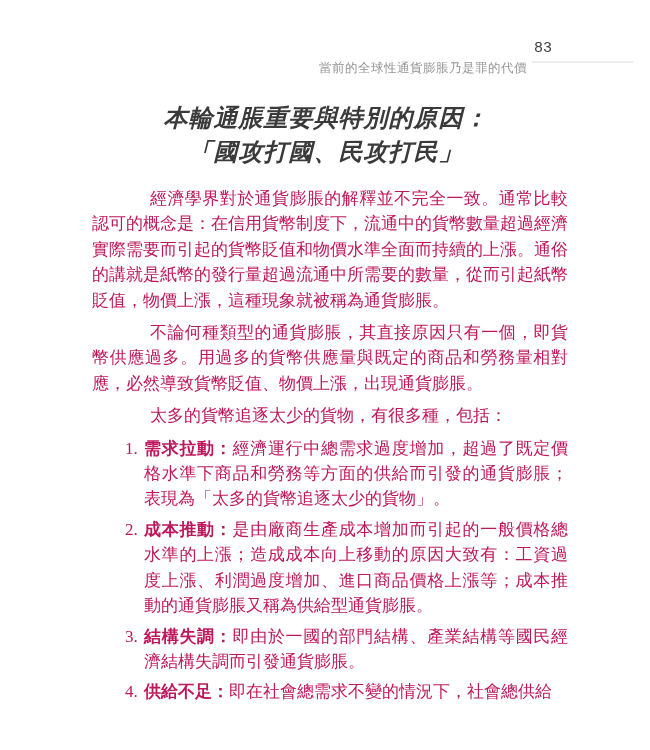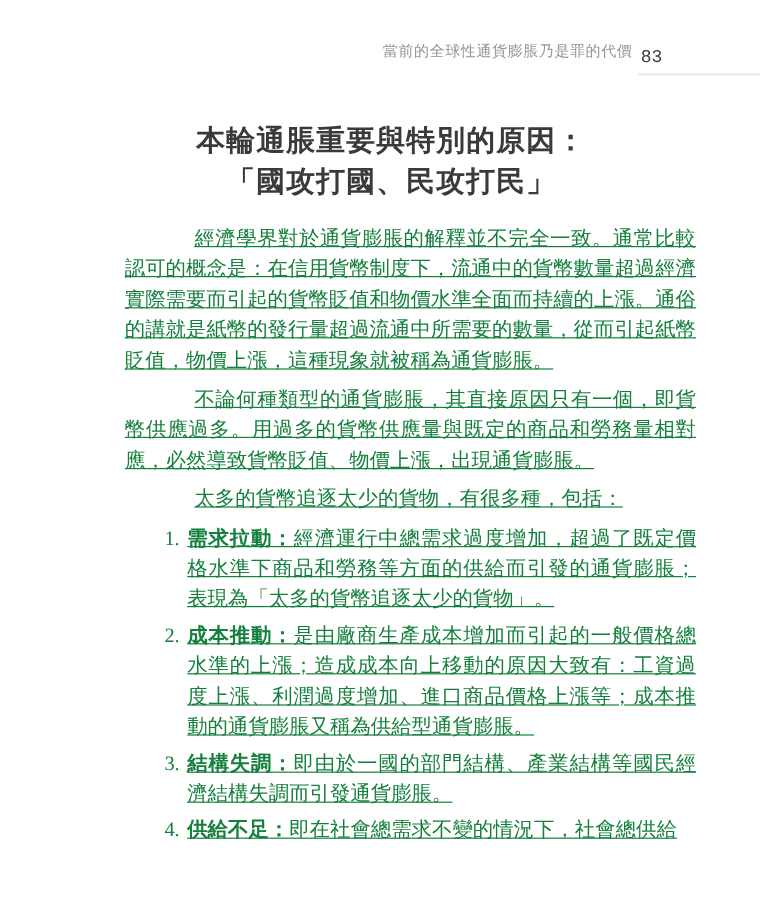--- a/index.html
+++ b/index.html
@@ -11,21 +11,21 @@
     position: relative;
     width: 650px;
     height: 750px;
     background: #ffffff;
     font-family: "Liberation Serif", serif;
     overflow: hidden;
   }
   
   .running-title {
     position: absolute;
-    top: 35px;
+    top: 60px;
     right: 123px;
     font-size: 12.5px;
     letter-spacing: 0.5px;
     color: #949494;
     white-space: nowrap;
     margin-left: 20px;
   }
   .page-number {
     position: absolute;
     left: 534px;
@@ -49,32 +49,31 @@
     top: 101px;
     width: 476px;
     margin: 0;
     text-align: center;
     font-size: 24px;
     font-weight: bold;
     line-height: 34px;
     letter-spacing: 1px;
     color: #3a3a3a;
   }
-  .title-line { display: block; }
+  .title-line { display: block; font-style: italic; }
   
   .body-text {
     position: absolute;
-    left: 104px;
+    left: 92px;
     top: 186px;
     width: 476px;
     font-size: 17px;
     line-height: 25.4px;
-    color: #15803d;
+    color: #be185d;
     text-align: justify;
-    text-decoration: underline;
   }
   .para {
     margin: 0 0 7px 0;
     text-indent: 58px;
   }
   .cause-list {
     list-style: none;
     margin: 0;
     padding: 0;
   }

